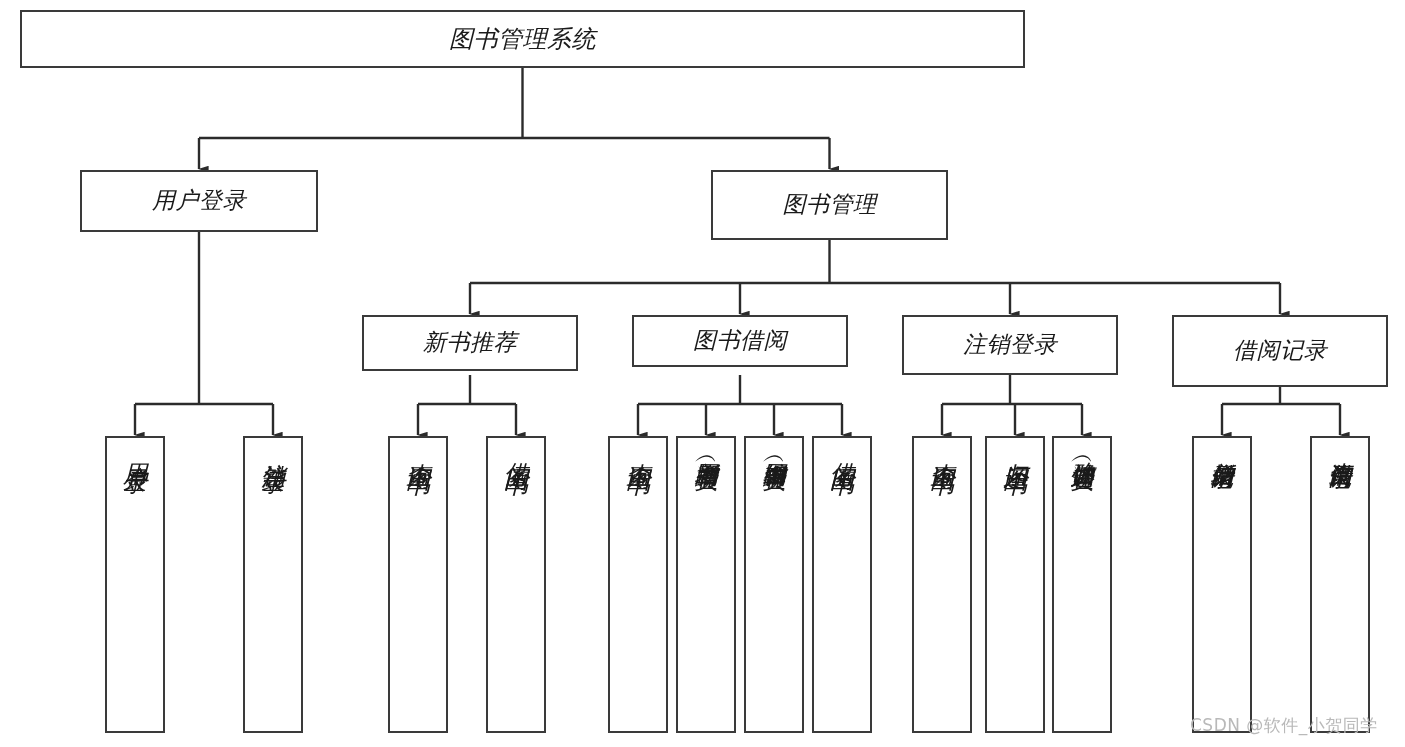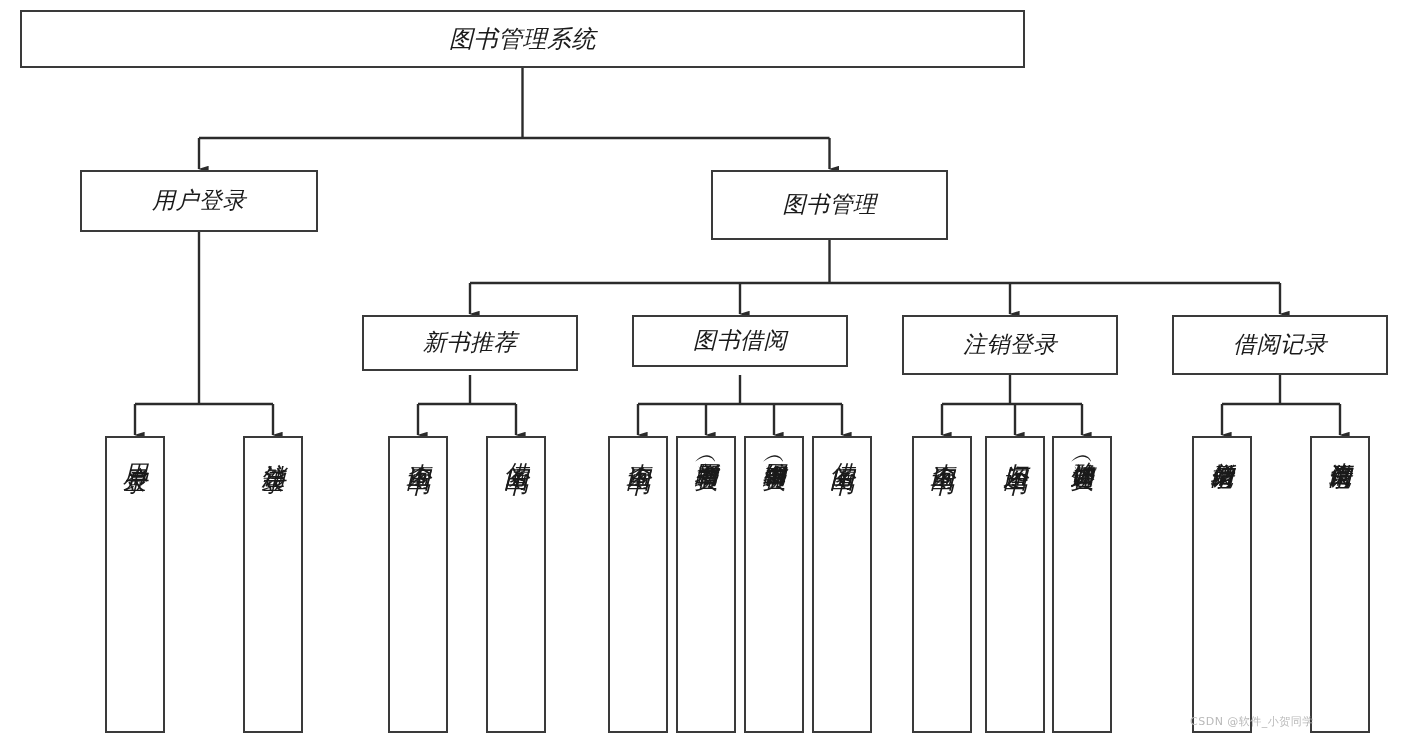--- a/index.html
+++ b/index.html
@@ -66,21 +66,21 @@
     letter-spacing: 3px;
     line-height: 1;
   }
   .node.v.tall .node-label {
     font-size: 23px;
     letter-spacing: 1px;
   }
   .watermark {
     position: absolute;
     color: #b9b9b9;
-    font-size: 11px;
+    font-size: 17px;
     letter-spacing: 0.5px;
     white-space: nowrap;
     user-select: none;
   }
 </style>
 </head>
 <body>
 
 <div id="diagram-root">
 
@@ -139,21 +139,21 @@
       </div>
       <div class="node h" style="left: 362px; top: 315px; width: 216px; height: 56px; border-color: rgb(58, 58, 58); background: rgb(255, 255, 255);">
         <span class="node-label" style="color: rgb(26, 26, 26);">新书推荐</span>
       </div>
       <div class="node h" style="left: 632px; top: 315px; width: 216px; height: 52px; border-color: rgb(58, 58, 58); background: rgb(255, 255, 255);">
         <span class="node-label" style="color: rgb(26, 26, 26);">图书借阅</span>
       </div>
       <div class="node h" style="left: 902px; top: 315px; width: 216px; height: 60px; border-color: rgb(58, 58, 58); background: rgb(255, 255, 255);">
         <span class="node-label" style="color: rgb(26, 26, 26);">注销登录</span>
       </div>
-      <div class="node h" style="left: 1172px; top: 315px; width: 216px; height: 60px; border-color: rgb(58, 58, 58); background: rgb(255, 255, 255);">
+      <div class="node h" style="left: 1172px; top: 315px; width: 216px; height: 72px; border-color: rgb(58, 58, 58); background: rgb(255, 255, 255);">
         <span class="node-label" style="color: rgb(26, 26, 26);">借阅记录</span>
       </div>
       <div class="node v" style="left: 105px; top: 436px; width: 60px; height: 297px; border-color: rgb(58, 58, 58); background: rgb(255, 255, 255);">
         <span class="node-label" style="color: rgb(26, 26, 26);">用户登录</span>
       </div>
       <div class="node v" style="left: 243px; top: 436px; width: 60px; height: 297px; border-color: rgb(58, 58, 58); background: rgb(255, 255, 255);">
         <span class="node-label" style="color: rgb(26, 26, 26);">注销登录</span>
       </div>
       <div class="node v" style="left: 388px; top: 436px; width: 60px; height: 297px; border-color: rgb(58, 58, 58); background: rgb(255, 255, 255);">
         <span class="node-label" style="color: rgb(26, 26, 26);">查询图书</span>

